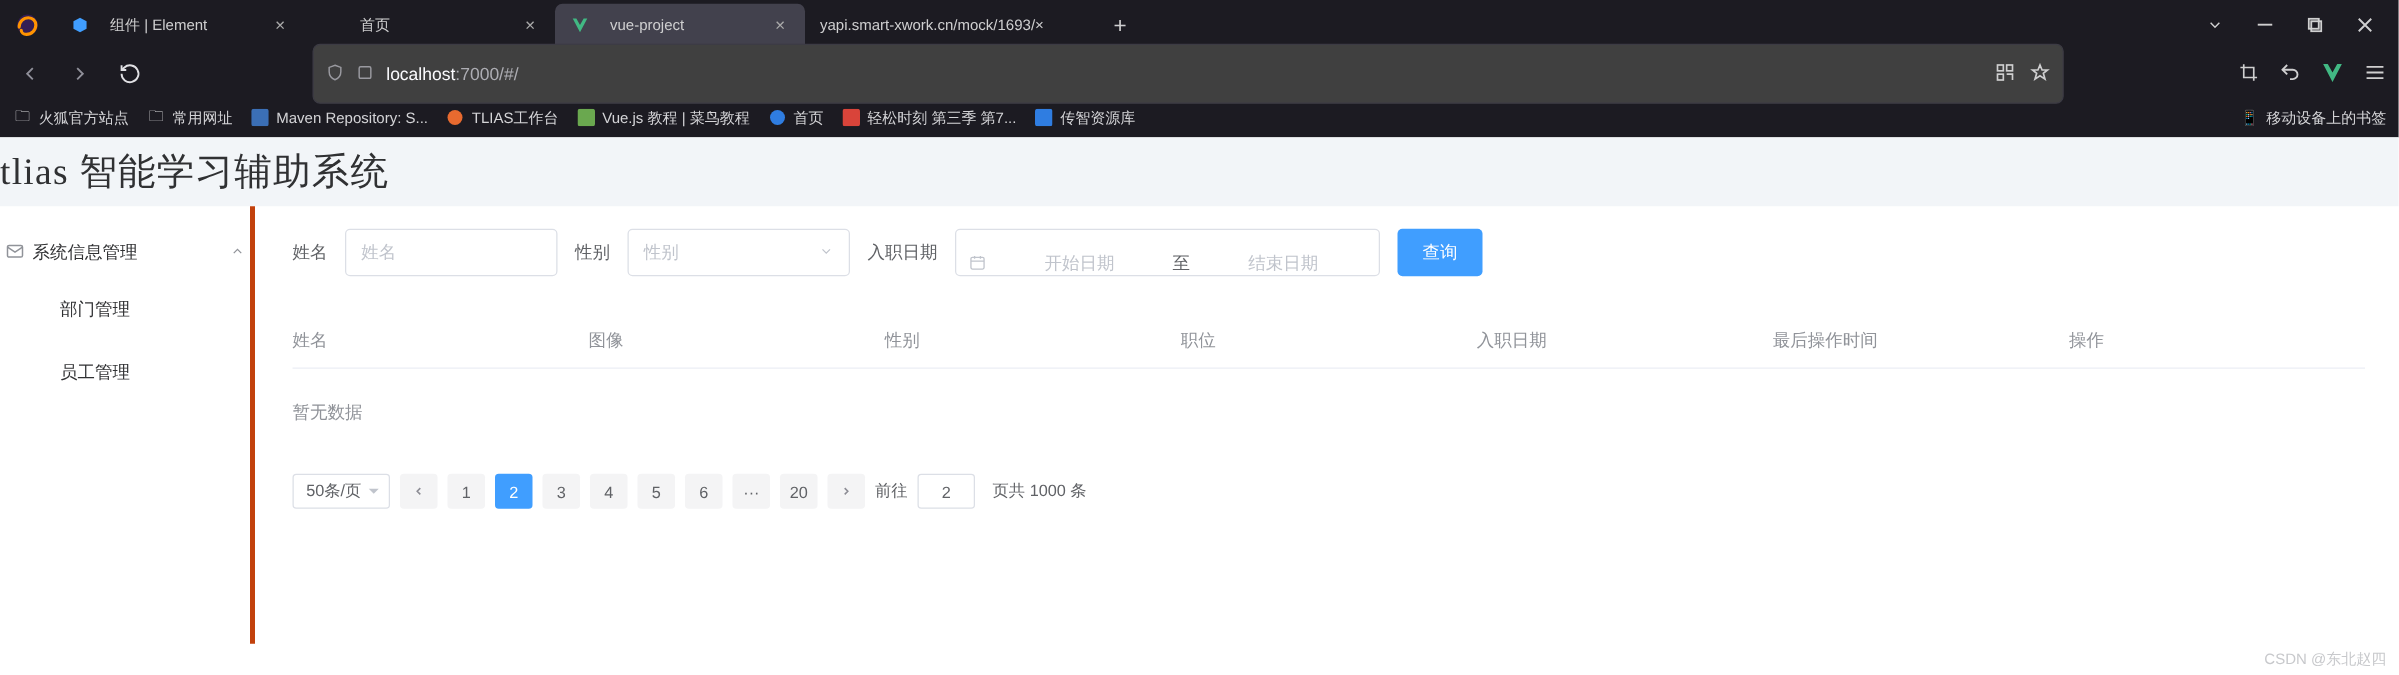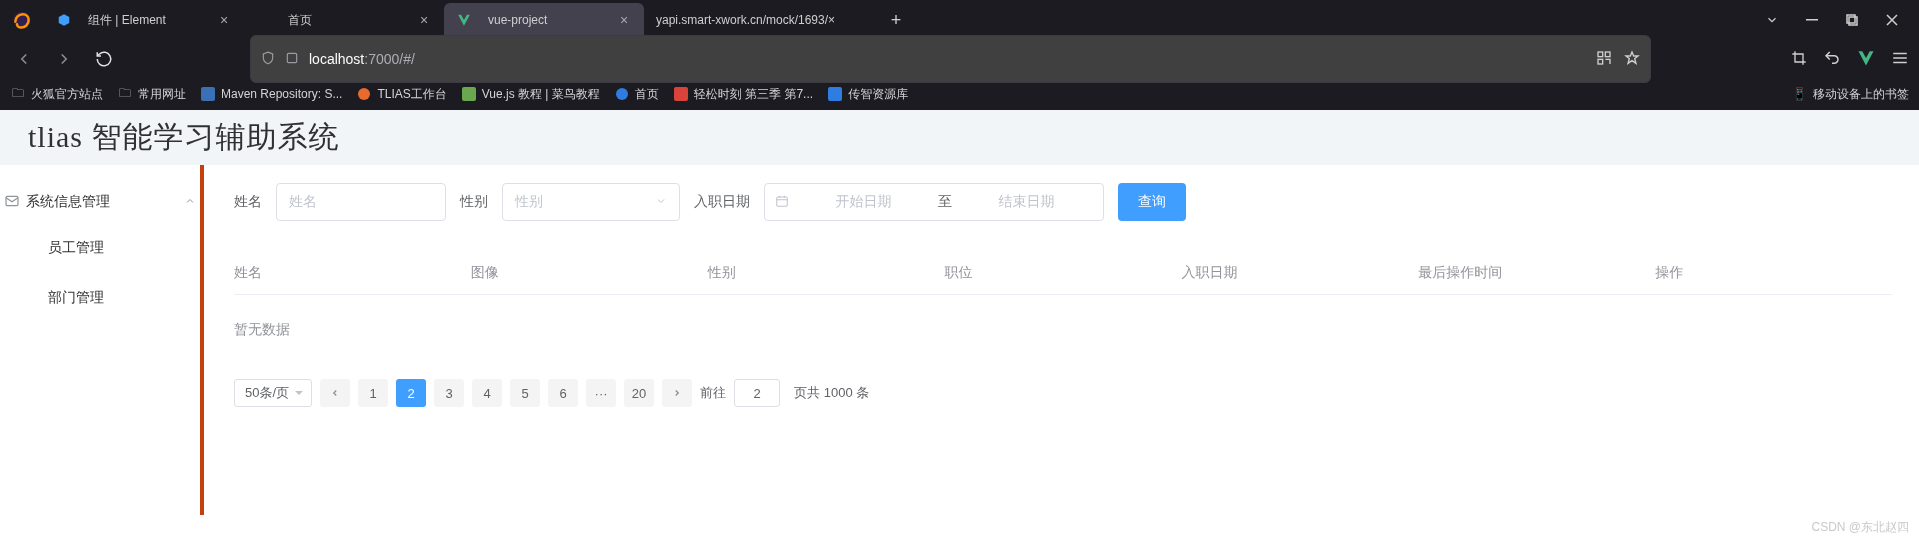--- a/index.html
+++ b/index.html
@@ -29,35 +29,35 @@
   .url-right { margin-left: auto; display: flex; gap: 12px; align-items: center; color: #9a9aa0; }
   .toolbar-right { display: flex; gap: 16px; align-items: center; margin-left: 8px; }
   .toolbar-right .vue-ico { color: #41b883; }
   .bookbar { display: flex; align-items: center; height: 32px; padding: 0 10px; gap: 14px; font-size: 12px; }
   .bm { display: flex; align-items: center; gap: 5px; color: #d4d4d7; white-space: nowrap; }
   .bm .bm-ico { width: 16px; height: 16px; display: flex; align-items: center; justify-content: center; }
   .bookbar-right { margin-left: auto; }
 
   
   .page { background: #fff; }
-  .page-header { background: #f2f5f8; height: 55px; display: flex; align-items: center; padding-left: 28px; font-size: 30px; color: #303133; font-family: "SimSun","NSimSun",serif; font-weight: 400; letter-spacing: 1px; }
+  .page-header { background: #f2f5f8; height: 55px; display: flex; align-items: center; font-size: 30px; color: #303133; font-family: "SimSun","NSimSun",serif; font-weight: 400; letter-spacing: 1px; }
   .page-body { display: flex; }
   .sidebar { width: 200px; padding-top: 16px; }
   .menu-group { display: flex; align-items: center; height: 42px; padding: 0 4px; color: #303133; font-size: 14px; }
   .menu-group .el-icon { margin-right: 6px; color: #909399; }
   .menu-group .arrow { margin-left: auto; color: #909399; }
   .menu-item { height: 50px; display: flex; align-items: center; padding-left: 48px; font-size: 14px; color: #303133; }
 
   .content { flex: 1; padding: 18px 27px 0 30px; border-left: 4px solid #c2410c; min-height: 350px; position: relative; }
   .form-row { display: flex; align-items: center; gap: 14px; font-size: 14px; color: #606266; }
   .form-label { color: #606266; }
   .el-input { height: 38px; border: 1px solid #dcdfe6; border-radius: 4px; padding: 0 12px; background: #fff; display: flex; align-items: center; color: #c0c4cc; font-size: 14px; }
   .w170 { width: 170px; }
   .el-select { width: 178px; justify-content: space-between; }
-  .el-date { width: 340px; display: flex; align-items: center; border: 1px solid #dcdfe6; border-radius: 4px; height: 38px; padding: 0 10px; gap: 8px; color: #c0c4cc; }
+  .el-date { width: 340px; display: flex; align-items: flex-end; border: 1px solid #dcdfe6; border-radius: 4px; height: 38px; padding: 0 10px; gap: 8px; color: #c0c4cc; }
   .el-date .mid { color: #606266; flex: 0 0 auto; }
   .el-date .dph { flex: 1; text-align: center; }
   .el-btn { background: #409eff; color: #fff; border: none; border-radius: 4px; height: 38px; padding: 0 20px; font-size: 14px; display: flex; align-items: center; }
 
   .table { margin-top: 30px; }
   .thead { display: flex; color: #909399; font-size: 14px; font-weight: 500; border-bottom: 1px solid #ebeef5; height: 44px; align-items: center; }
   .th { flex: 1; }
   .empty { text-align: left; color: #909399; font-size: 14px; padding: 26px 0; }
 
   .pagination { display: flex; align-items: center; gap: 8px; margin-top: 14px; font-size: 13px; color: #606266; }
@@ -262,22 +262,22 @@
       <div class="menu-group">
         <span class="el-icon"><svg width="16" height="16" viewBox="0 0 24 24" fill="none" stroke="#909399" stroke-width="1.8">
               <rect x="3" y="5" width="18" height="14" rx="2"></rect>
               <path d="M3 7l9 6 9-6"></path>
             </svg></span>
         <span>系统信息管理</span>
         <span class="arrow"><svg width="12" height="12" viewBox="0 0 24 24" fill="none" stroke="#909399" stroke-width="2">
               <path d="M6 15l6-6 6 6"></path>
             </svg></span>
       </div>
+      <div class="menu-item">部门管理</div>
       <div class="menu-item">员工管理</div>
-      <div class="menu-item">部门管理</div>
     </div>
 
     <div class="content">
       <div class="form-row">
         <span class="form-label">姓名</span>
         <div class="el-input w170">姓名</div>
         <span class="form-label">性别</span>
         <div class="el-input el-select">
           <span>性别</span>
           <span><svg width="12" height="12" viewBox="0 0 24 24" fill="none" stroke="#c0c4cc" stroke-width="2">

